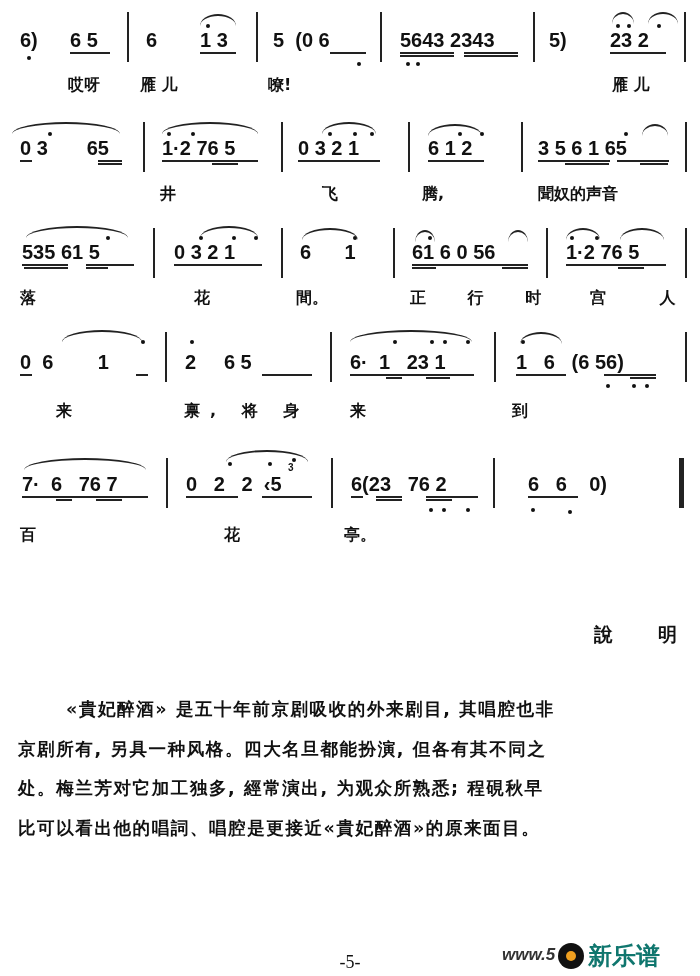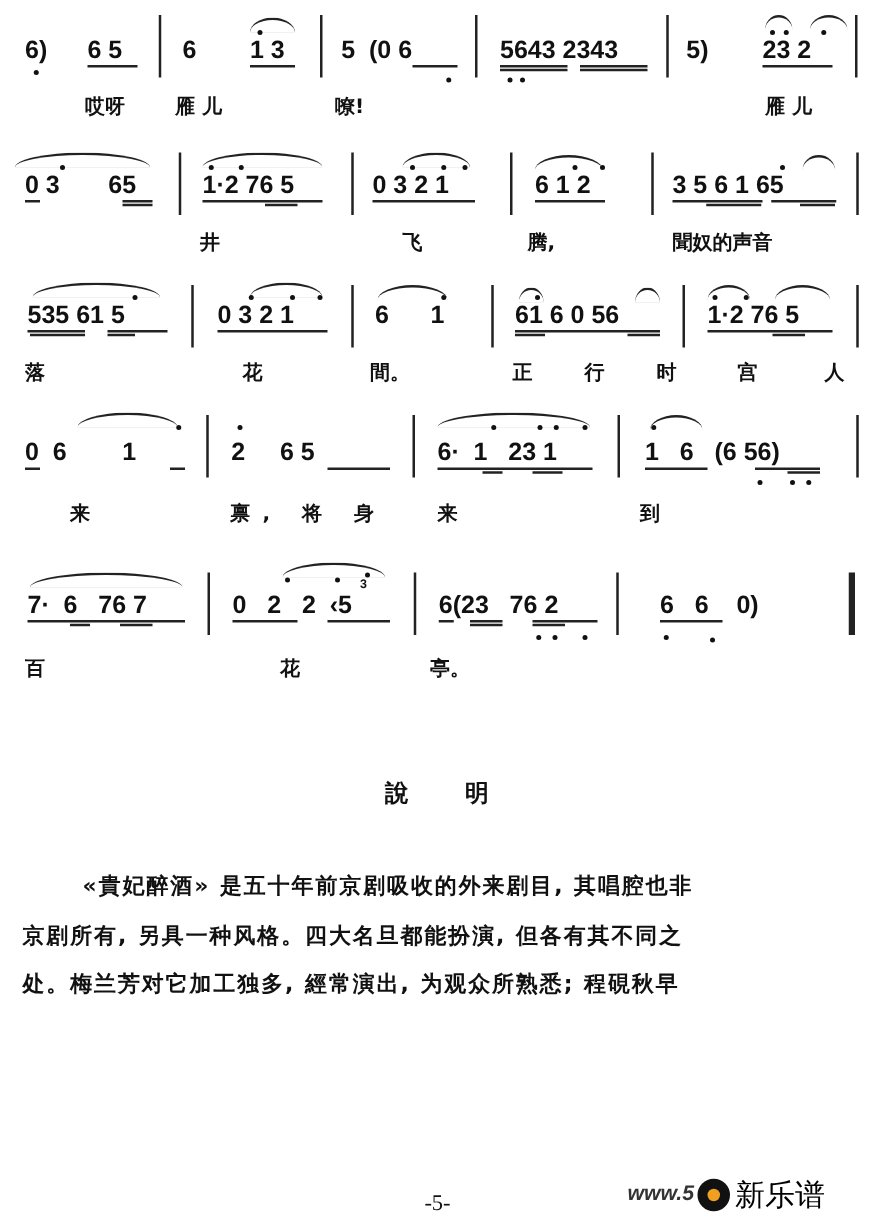--- a/index.html
+++ b/index.html
@@ -11,36 +11,36 @@
   .bar.thick { width:5px; }
   .note-group { position:absolute; font-family:"Liberation Sans", sans-serif;
                 font-weight:bold; font-size:20px; line-height:20px; white-space:pre; color:#111; }
   .ul { position:absolute; height:2px; background:#222; }
   .dot-above { position:absolute; width:4px; height:4px; border-radius:50%; background:#111; }
   .dot-below { position:absolute; width:4px; height:4px; border-radius:50%; background:#111; }
   .slur { position:absolute; border-top:2px solid #222; border-radius:50% 50% 0 0 / 100% 100% 0 0; height:10px; }
   .lyric { position:absolute; font-family:"DejaVu Sans", sans-serif; font-weight:bold;
            font-size:16px; line-height:18px; white-space:pre; color:#111; }
   .grace { position:absolute; font-family:"Liberation Sans", sans-serif; font-weight:bold; font-size:10px; }
-  .section-title { position:absolute; top:622px; left:0; width:700px; text-align:center;
+  .section-title { position:absolute; top:622px; left:0; width:700px; text-align:right;
                    font-family:"DejaVu Sans", sans-serif; font-weight:bold; font-size:19px; letter-spacing:1px; }
   .section-title span { display:inline-block; margin:0 22px; }
   .para { position:absolute; left:18px; top:690px; width:672px;
           font-family:"DejaVu Sans", sans-serif; font-weight:bold; font-size:17.5px; line-height:39.5px; }
   .para .line { display:block; white-space:nowrap; letter-spacing:1.6px; }
   .para .line.first { text-indent:48px; }
   .page-num { position:absolute; top:952px; left:0; width:700px; text-align:center;
               font-family:"Liberation Serif", serif; font-size:18px; }
   .wm { position:absolute; left:558px; top:936px; height:40px; display:flex; align-items:center; }
   .wm-url { position:absolute; left:502px; top:945px; font-family:"Liberation Sans", sans-serif;
             font-style:italic; font-weight:bold; font-size:17px; color:#333; }
   .wm-disc { width:26px; height:26px; border-radius:50%; background:#111; position:relative; margin-right:4px; }
   .wm-disc::after { content:""; position:absolute; left:8px; top:8px; width:10px; height:10px;
                     border-radius:50%; background:#f0a020; }
-  .wm-text { font-family:"DejaVu Sans", sans-serif; font-weight:normal; font-size:24px; color:#000000; }
+  .wm-text { font-family:"DejaVu Sans", sans-serif; font-weight:bold; font-size:24px; color:#0f766e; }
 </style>
 </head>
 <body>
 
 <div class="score">
 
   <div class="sys" style="top:0">
     <div class="note-group" style="left:20px;top:30px">6)</div>
     <div class="dot-below" style="left:27px;top:56px"></div>
     <div class="note-group" style="left:70px;top:30px">6 5</div>
@@ -281,20 +281,21 @@
 </div>
 
 <div class="section-title">
   <span>說</span><span>明</span>
 </div>
 
 <div class="para">
   <span class="line first">«貴妃醉酒» 是五十年前京剧吸收的外来剧目, 其唱腔也非</span>
   <span class="line">京剧所有, 另具一种风格。四大名旦都能扮演, 但各有其不同之</span>
   <span class="line">处。梅兰芳对它加工独多, 經常演出, 为观众所熟悉; 程硯秋早</span>
+  <span class="line">比可以看出他的唱詞、唱腔是更接近«貴妃醉酒»的原来面目。</span>
 </div>
 
 <div class="page-num">-5-</div>
 
 <div class="wm-url">www.5</div>
 <div class="wm">
   <div class="wm-disc"></div>
   <span class="wm-text">新乐谱</span>
 </div>
 

